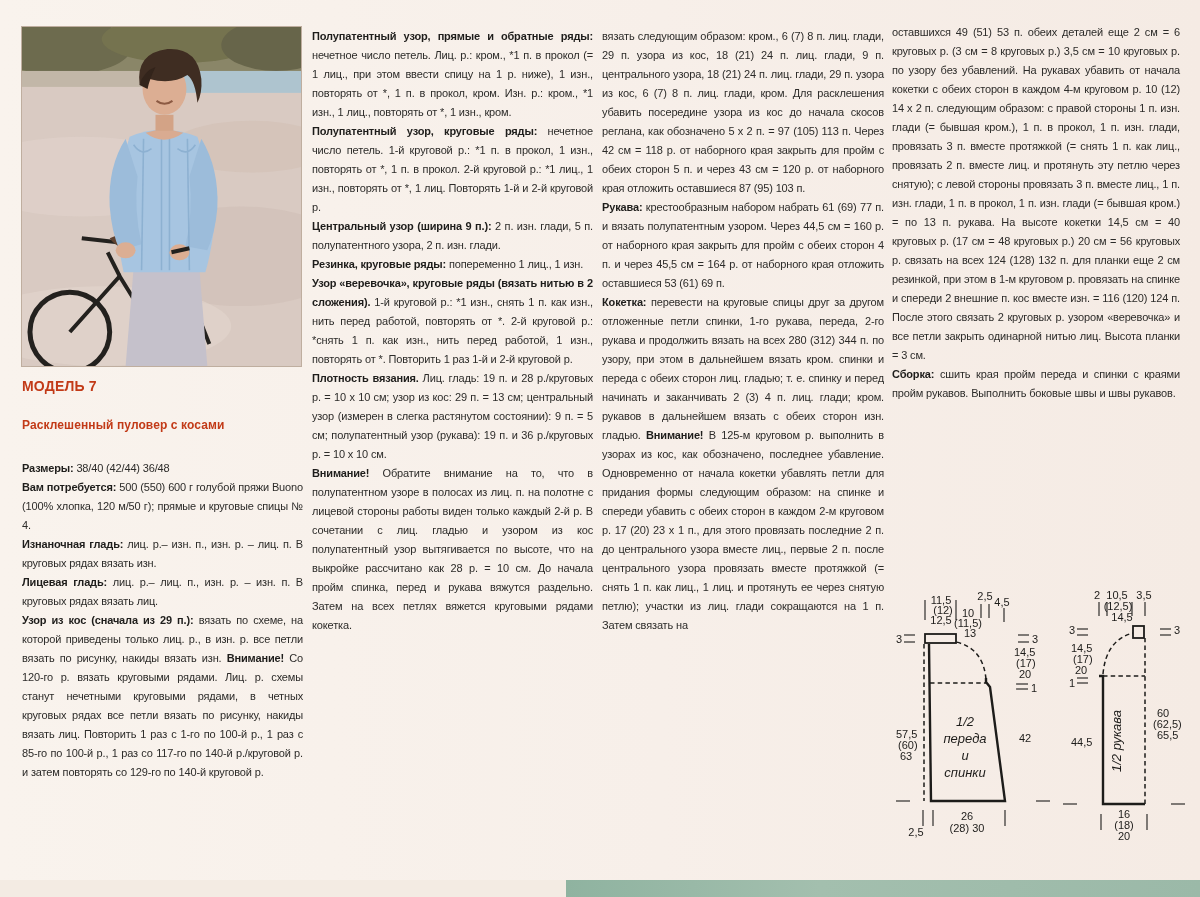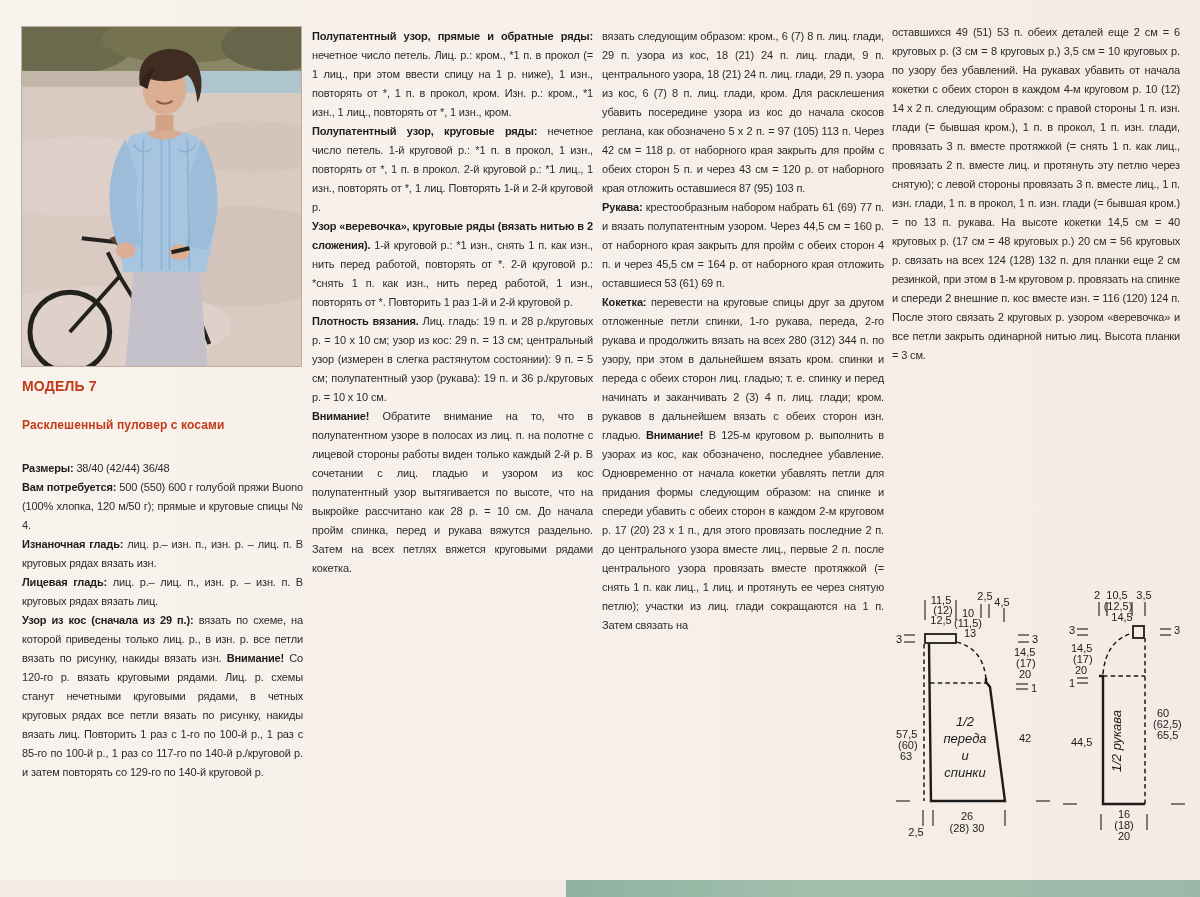--- a/index.html
+++ b/index.html
@@ -125,31 +125,34 @@
 <div id="col1" class="col">
     <p><b>Размеры:</b><span> 38/40 (42/44) 36/48</span></p>
     <p><b>Вам потребуется:</b><span> 500 (550) 600 г голубой пряжи Buono (100% хлопка, 120 м/50 г); прямые и круговые спицы № 4.</span></p>
     <p><b>Изнаночная гладь:</b><span> лиц. р.– изн. п., изн. р. – лиц. п. В круговых рядах вязать изн.</span></p>
     <p><b>Лицевая гладь:</b><span> лиц. р.– лиц. п., изн. р. – изн. п. В круговых рядах вязать лиц.</span></p>
     <p><b>Узор из кос (сначала из 29 п.):</b><span> вязать по схеме, на которой приведены только лиц. р., в изн. р. все петли вязать по рисунку, накиды вязать изн. </span><b>Внимание!</b><span> Со 120-го р. вязать круговыми рядами. Лиц. р. схемы станут нечетными круговыми рядами, в четных круговых рядах все петли вязать по рисунку, накиды вязать лиц. Повторить 1 раз с 1-го по 100-й р., 1 раз с 85-го по 100-й р., 1 раз со 117-го по 140-й р./круговой р. и затем повторять со 129-го по 140-й круговой р.</span></p>
   </div>
 <div id="col2" class="col">
     <p><b>Полупатентный узор, прямые и обратные ряды:</b><span> нечетное число петель. Лиц. р.: кром., *1 п. в прокол (= 1 лиц., при этом ввести спицу на 1 р. ниже), 1 изн., повторять от *, 1 п. в прокол, кром. Изн. р.: кром., *1 изн., 1 лиц., повторять от *, 1 изн., кром.</span></p>
     <p><b>Полупатентный узор, круговые ряды:</b><span> нечетное число петель. 1-й круговой р.: *1 п. в прокол, 1 изн., повторять от *, 1 п. в прокол. 2-й круговой р.: *1 лиц., 1 изн., повторять от *, 1 лиц. Повторять 1-й и 2-й круговой р.</span></p>
+    <p><b>Центральный узор (ширина 9 п.):</b><span> 2 п. изн. глади, 5 п. полупатентного узора, 2 п. изн. глади.</span></p>
+    <p><b>Резинка, круговые ряды:</b><span> попеременно 1 лиц., 1 изн.</span></p>
     <p><b>Узор «веревочка», круговые ряды (вязать нитью в 2 сложения).</b><span> 1-й круговой р.: *1 изн., снять 1 п. как изн., нить перед работой, повторять от *. 2-й круговой р.: *снять 1 п. как изн., нить перед работой, 1 изн., повторять от *. Повторить 1 раз 1-й и 2-й круговой р.</span></p>
     <p><b>Плотность вязания.</b><span> Лиц. гладь: 19 п. и 28 р./круговых р. = 10 х 10 см; узор из кос: 29 п. = 13 см; центральный узор (измерен в слегка растянутом состоянии): 9 п. = 5 см; полупатентный узор (рукава): 19 п. и 36 р./круговых р. = 10 х 10 см.</span></p>
     <p><b>Внимание!</b><span> Обратите внимание на то, что в полупатентном узоре в полосах из лиц. п. на полотне с лицевой стороны работы виден только каждый 2-й р. В сочетании с лиц. гладью и узором из кос полупатентный узор вытягивается по высоте, что на выкройке рассчитано как 28 р. = 10 см. До начала пройм спинка, перед и рукава вяжутся раздельно. Затем на всех петлях вяжется круговыми рядами кокетка.</span></p>
   </div>
 <div id="col3" class="col">
     <p><span>вязать следующим образом: кром., 6 (7) 8 п. лиц. глади, 29 п. узора из кос, 18 (21) 24 п. лиц. глади, 9 п. центрального узора, 18 (21) 24 п. лиц. глади, 29 п. узора из кос, 6 (7) 8 п. лиц. глади, кром. Для расклешения убавить посередине узора из кос до начала скосов реглана, как обозначено 5 х 2 п. = 97 (105) 113 п. Через 42 см = 118 р. от наборного края закрыть для пройм с обеих сторон 5 п. и через 43 см = 120 р. от наборного края отложить оставшиеся 87 (95) 103 п.</span></p>
     <p><b>Рукава:</b><span> крестообразным набором набрать 61 (69) 77 п. и вязать полупатентным узором. Через 44,5 см = 160 р. от наборного края закрыть для пройм с обеих сторон 4 п. и через 45,5 см = 164 р. от наборного края отложить оставшиеся 53 (61) 69 п.</span></p>
     <p><b>Кокетка:</b><span> перевести на круговые спицы друг за другом отложенные петли спинки, 1-го рукава, переда, 2-го рукава и продолжить вязать на всех 280 (312) 344 п. по узору, при этом в дальнейшем вязать кром. спинки и переда с обеих сторон лиц. гладью; т. е. спинку и перед начинать и заканчивать 2 (3) 4 п. лиц. глади; кром. рукавов в дальнейшем вязать с обеих сторон изн. гладью. </span><b>Внимание!</b><span> В 125-м круговом р. выполнить в узорах из кос, как обозначено, последнее убавление. Одновременно от начала кокетки убавлять петли для придания формы следующим образом: на спинке и спереди убавить с обеих сторон в каждом 2-м круговом р. 17 (20) 23 х 1 п., для этого провязать последние 2 п. до центрального узора вместе лиц., первые 2 п. после центрального узора провязать вместе протяжкой (= снять 1 п. как лиц., 1 лиц. и протянуть ее через снятую петлю); участки из лиц. глади сокращаются на 1 п. Затем связать на</span></p>
   </div>
 <div id="col4" class="col">
     <p><span>оставшихся 49 (51) 53 п. обеих деталей еще 2 см = 6 круговых р. (3 см = 8 круговых р.) 3,5 см = 10 круговых р. по узору без убавлений. На рукавах убавить от начала кокетки с обеих сторон в каждом 4-м круговом р. 10 (12) 14 х 2 п. следующим образом: с правой стороны 1 п. изн. глади (= бывшая кром.), 1 п. в прокол, 1 п. изн. глади, провязать 3 п. вместе протяжкой (= снять 1 п. как лиц., провязать 2 п. вместе лиц. и протянуть эту петлю через снятую); с левой стороны провязать 3 п. вместе лиц., 1 п. изн. глади, 1 п. в прокол, 1 п. изн. глади (= бывшая кром.) = по 13 п. рукава. На высоте кокетки 14,5 см = 40 круговых р. (17 см = 48 круговых р.) 20 см = 56 круговых р. связать на всех 124 (128) 132 п. для планки еще 2 см резинкой, при этом в 1-м круговом р. провязать на спинке и спереди 2 внешние п. кос вместе изн. = 116 (120) 124 п. После этого связать 2 круговых р. узором «веревочка» и все петли закрыть одинарной нитью лиц. Высота планки = 3 см.</span></p>
+    <p><b>Сборка:</b><span> сшить края пройм переда и спинки с краями пройм рукавов. Выполнить боковые швы и швы рукавов.</span></p>
   </div>
 
 <div class="diagrams">
 
   <svg id="diag-front" width="170" height="290" viewBox="0 0 170 290">
 
     <rect x="37" y="48" width="31" height="9" class="outline-thin"></rect>
 
     <path d="M36,58 L36,215" class="dash"></path>
 

